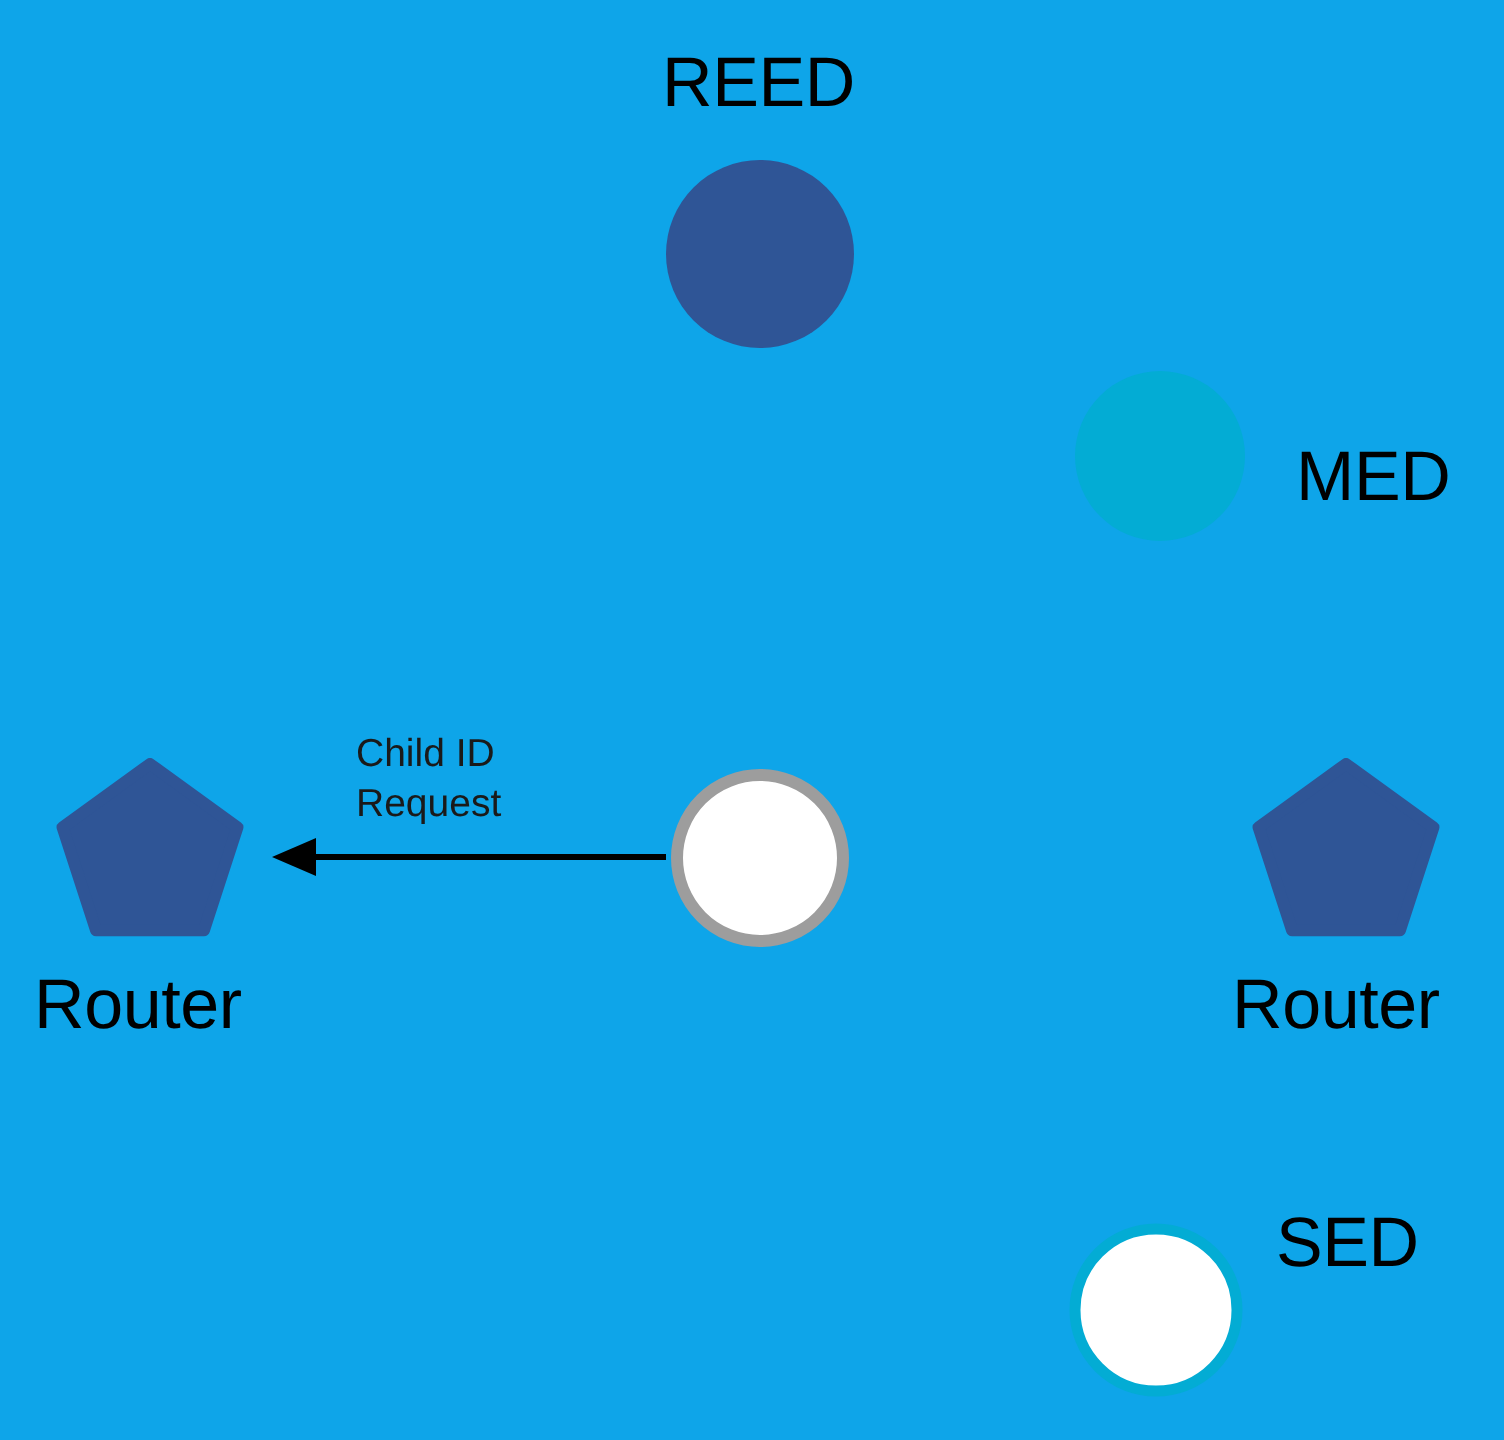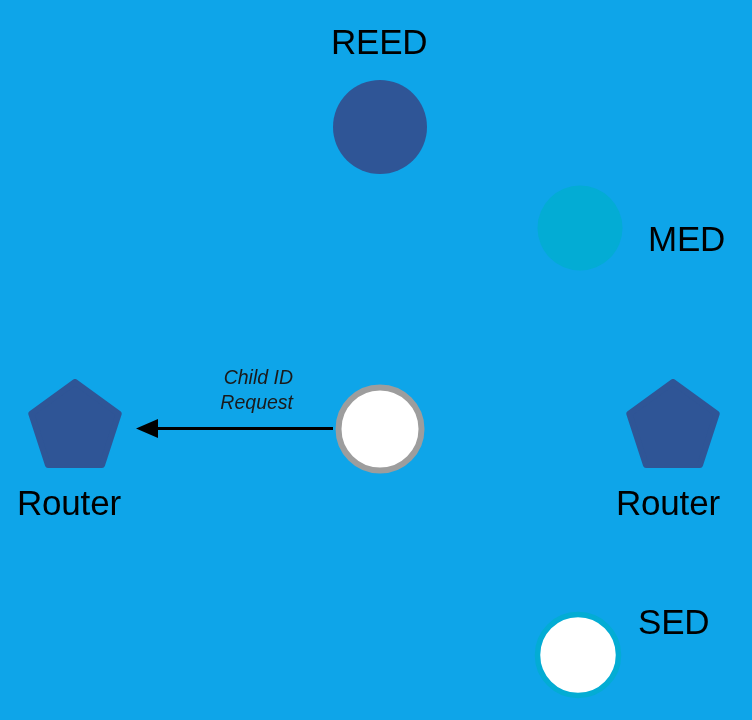--- a/index.html
+++ b/index.html
@@ -25,25 +25,24 @@
     white-space: nowrap;
     line-height: 1;
   }
   .label-xl {
     font-size: 35px;
     letter-spacing: -0.2px;
   }
   .edge-label {
     position: absolute;
     font-family: "Liberation Sans", sans-serif;
-    font-style: italic;
     font-size: 19.5px;
     line-height: 25px;
     color: #1a1a1a;
-    text-align: right;
+    text-align: left;
     white-space: pre-line;
   }
   .shape {
     position: absolute;
   }
   .svg-layer {
     position: absolute;
     left: 0;
     top: 0;
     width: 752px;

